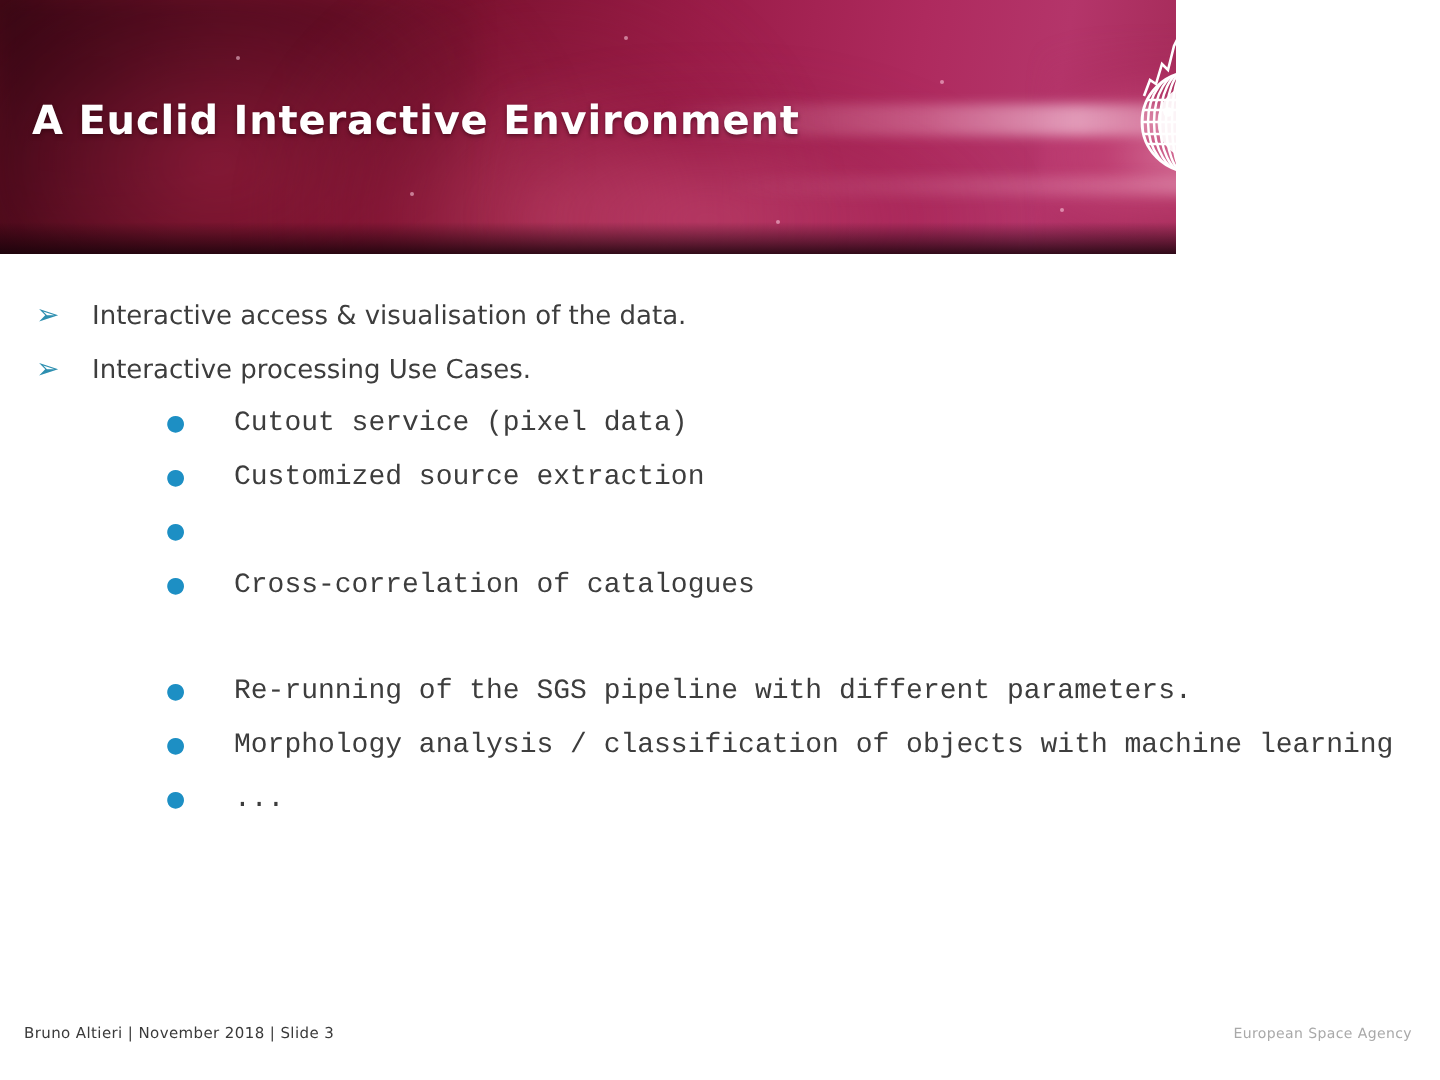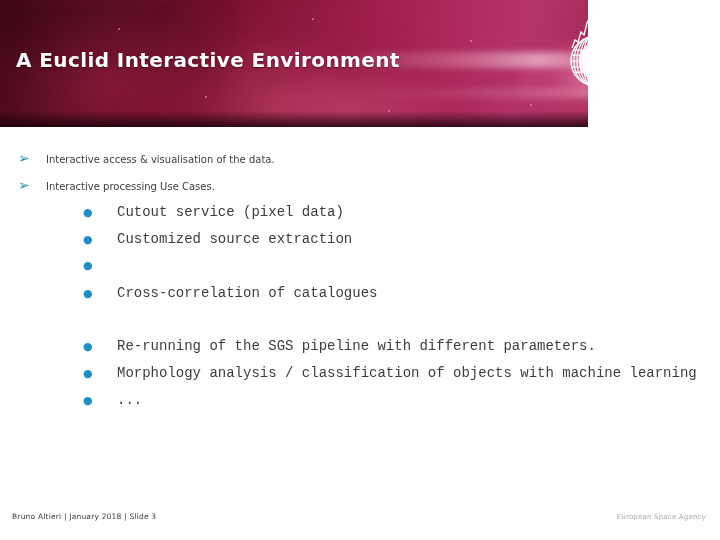--- a/index.html
+++ b/index.html
@@ -199,21 +199,21 @@
   .mark2 {
     display: inline-block;
     width: 34px;
     flex: 0 0 34px;
     color: #1d8fc4;
     font-size: 11px;
     line-height: 18px;
   }
   .txt1 {
     color: #3d3d3d;
-    font-size: 10px;
+    font-size: 13px;
     line-height: 18px;
     font-weight: normal;
     text-align: center;
   }
   .txt2 {
     color: #3d3d3d;
     font-size: 14px;
     line-height: 18px;
     font-weight: normal;
     font-family: Liberation Mono, monospace;
@@ -342,16 +342,16 @@
       <span class="txt2">Morphology analysis / classification of objects with machine learning</span>
     </div>
 
     <div class="bl2" style="top:264px;">
       <span class="mark2">●</span>
       <span class="txt2">...</span>
     </div>
 
   </div>
 
-  <div class="footer-left">Bruno Altieri | January 2018 | Slide  3</div>
+  <div class="footer-left">Bruno Altieri | November 2018 | Slide  3</div>
   <div class="footer-right">European Space Agency</div>
 
 </div>
 
 </body></html>

